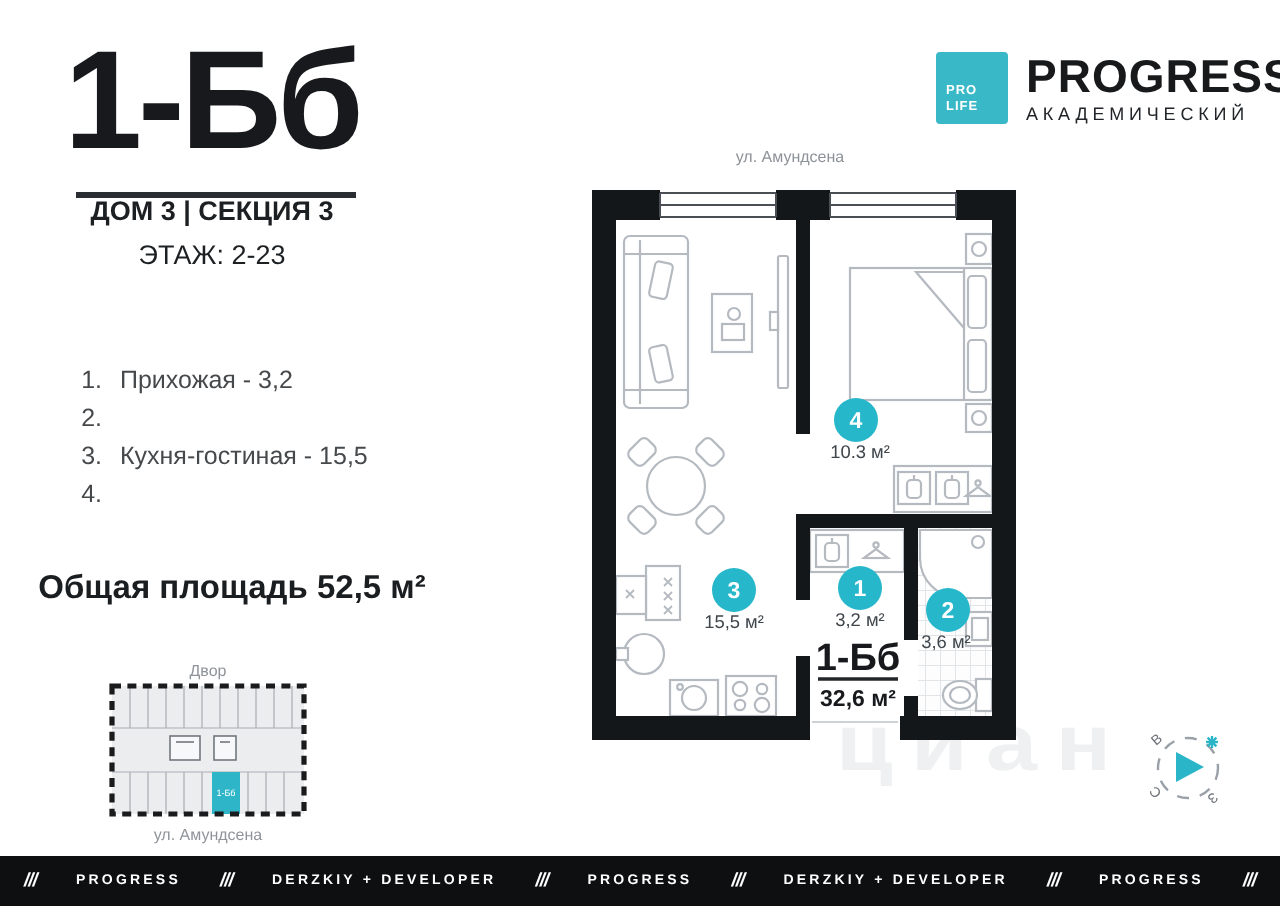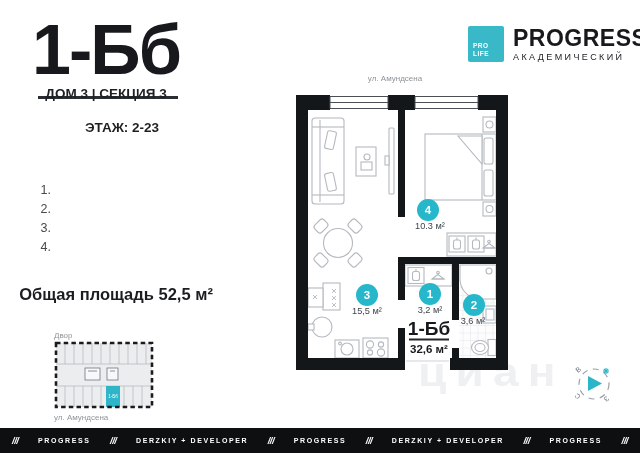--- a/index.html
+++ b/index.html
@@ -3,30 +3,30 @@
 <meta charset="utf-8">
 <style>
   html,body{margin:0;padding:0;}
   body{font-family:"Liberation Sans","DejaVu Sans",sans-serif;background:#ffffff;}
   #stage{position:relative;width:640px;height:453px;background:#fff;overflow:hidden;}
 
   
   .unit-title{position:absolute;left:0;top:10px;width:212px;text-align:center;
     font-size:70px;line-height:80px;font-weight:700;color:#17191c;letter-spacing:-2px;}
   .title-divider{position:absolute;left:38px;top:96px;width:140px;height:2.5px;background:#2a2e32;}
-  .sub1{position:absolute;left:0;top:86px;width:212px;text-align:center;font-size:13.5px;font-weight:700;color:#1d2023;}
-  .sub2{position:absolute;left:16px;top:120px;width:212px;text-align:center;font-size:13.5px;font-weight:700;color:#1d2023;}
+  .sub1{position:absolute;left:0;top:98px;width:212px;text-align:center;font-size:13.5px;font-weight:700;color:#1d2023;}
+  .sub2{position:absolute;left:0;top:120px;width:212px;text-align:center;font-size:13.5px;font-weight:400;color:#1d2023;}
   .room-list{position:absolute;left:37px;top:181px;font-size:12.5px;color:#46494c;}
   .room-row{display:flex;gap:9px;line-height:19px;}
   .room-row .num{width:14px;text-align:right;}
   .total-title{position:absolute;left:10px;top:285px;width:212px;text-align:center;
     font-size:16.5px;font-weight:700;color:#1b1e21;}
   .disclaimer{position:absolute;left:10px;top:312px;width:212px;text-align:center;
     font-size:8.5px;line-height:1.45;color:#a3a8ad;}
-  .mini-label{position:absolute;left:54px;width:100px;font-size:8px;color:#8f949a;}
+  .mini-label{position:absolute;left:54px;width:100px;text-align:center;font-size:8px;color:#8f949a;}
   #minimap{position:absolute;left:54px;top:341px;}
 
   
   .logo{position:absolute;left:468px;top:26px;display:flex;gap:9px;align-items:flex-start;}
   .logo-badge{width:36px;height:36px;background:#39b8c8;border-radius:2px;color:#fff;
     font-size:6.5px;font-weight:700;line-height:7.5px;display:flex;flex-direction:column;
     justify-content:flex-end;padding:0 0 5px 5px;box-sizing:border-box;letter-spacing:.5px;}
   .logo-brand{font-size:23px;font-weight:700;letter-spacing:.5px;color:#17191b;line-height:24px;}
   .logo-sub{font-size:9px;letter-spacing:2.4px;color:#212428;margin-top:2px;}
 
@@ -50,26 +50,28 @@
 <div id="stage">
 
   <div class="unit-title">1-Бб</div>
   <div class="title-divider"></div>
   <div class="sub1">ДОМ 3 | СЕКЦИЯ 3</div>
   <div class="sub2">ЭТАЖ: 2-23</div>
 
   <div class="room-list">
     <div class="room-row">
       <span class="num">1.</span>
+      <span>Прихожая - 3,2</span>
     </div>
     <div class="room-row">
       <span class="num">2.</span>
     </div>
     <div class="room-row">
       <span class="num">3.</span>
+      <span>Кухня-гостиная - 15,5</span>
     </div>
     <div class="room-row">
       <span class="num">4.</span>
     </div>
   </div>
 
   <div class="total-title">Общая площадь 52,5 м²</div>
 
   <div class="mini-label" style="top:331px">Двор</div>
 

